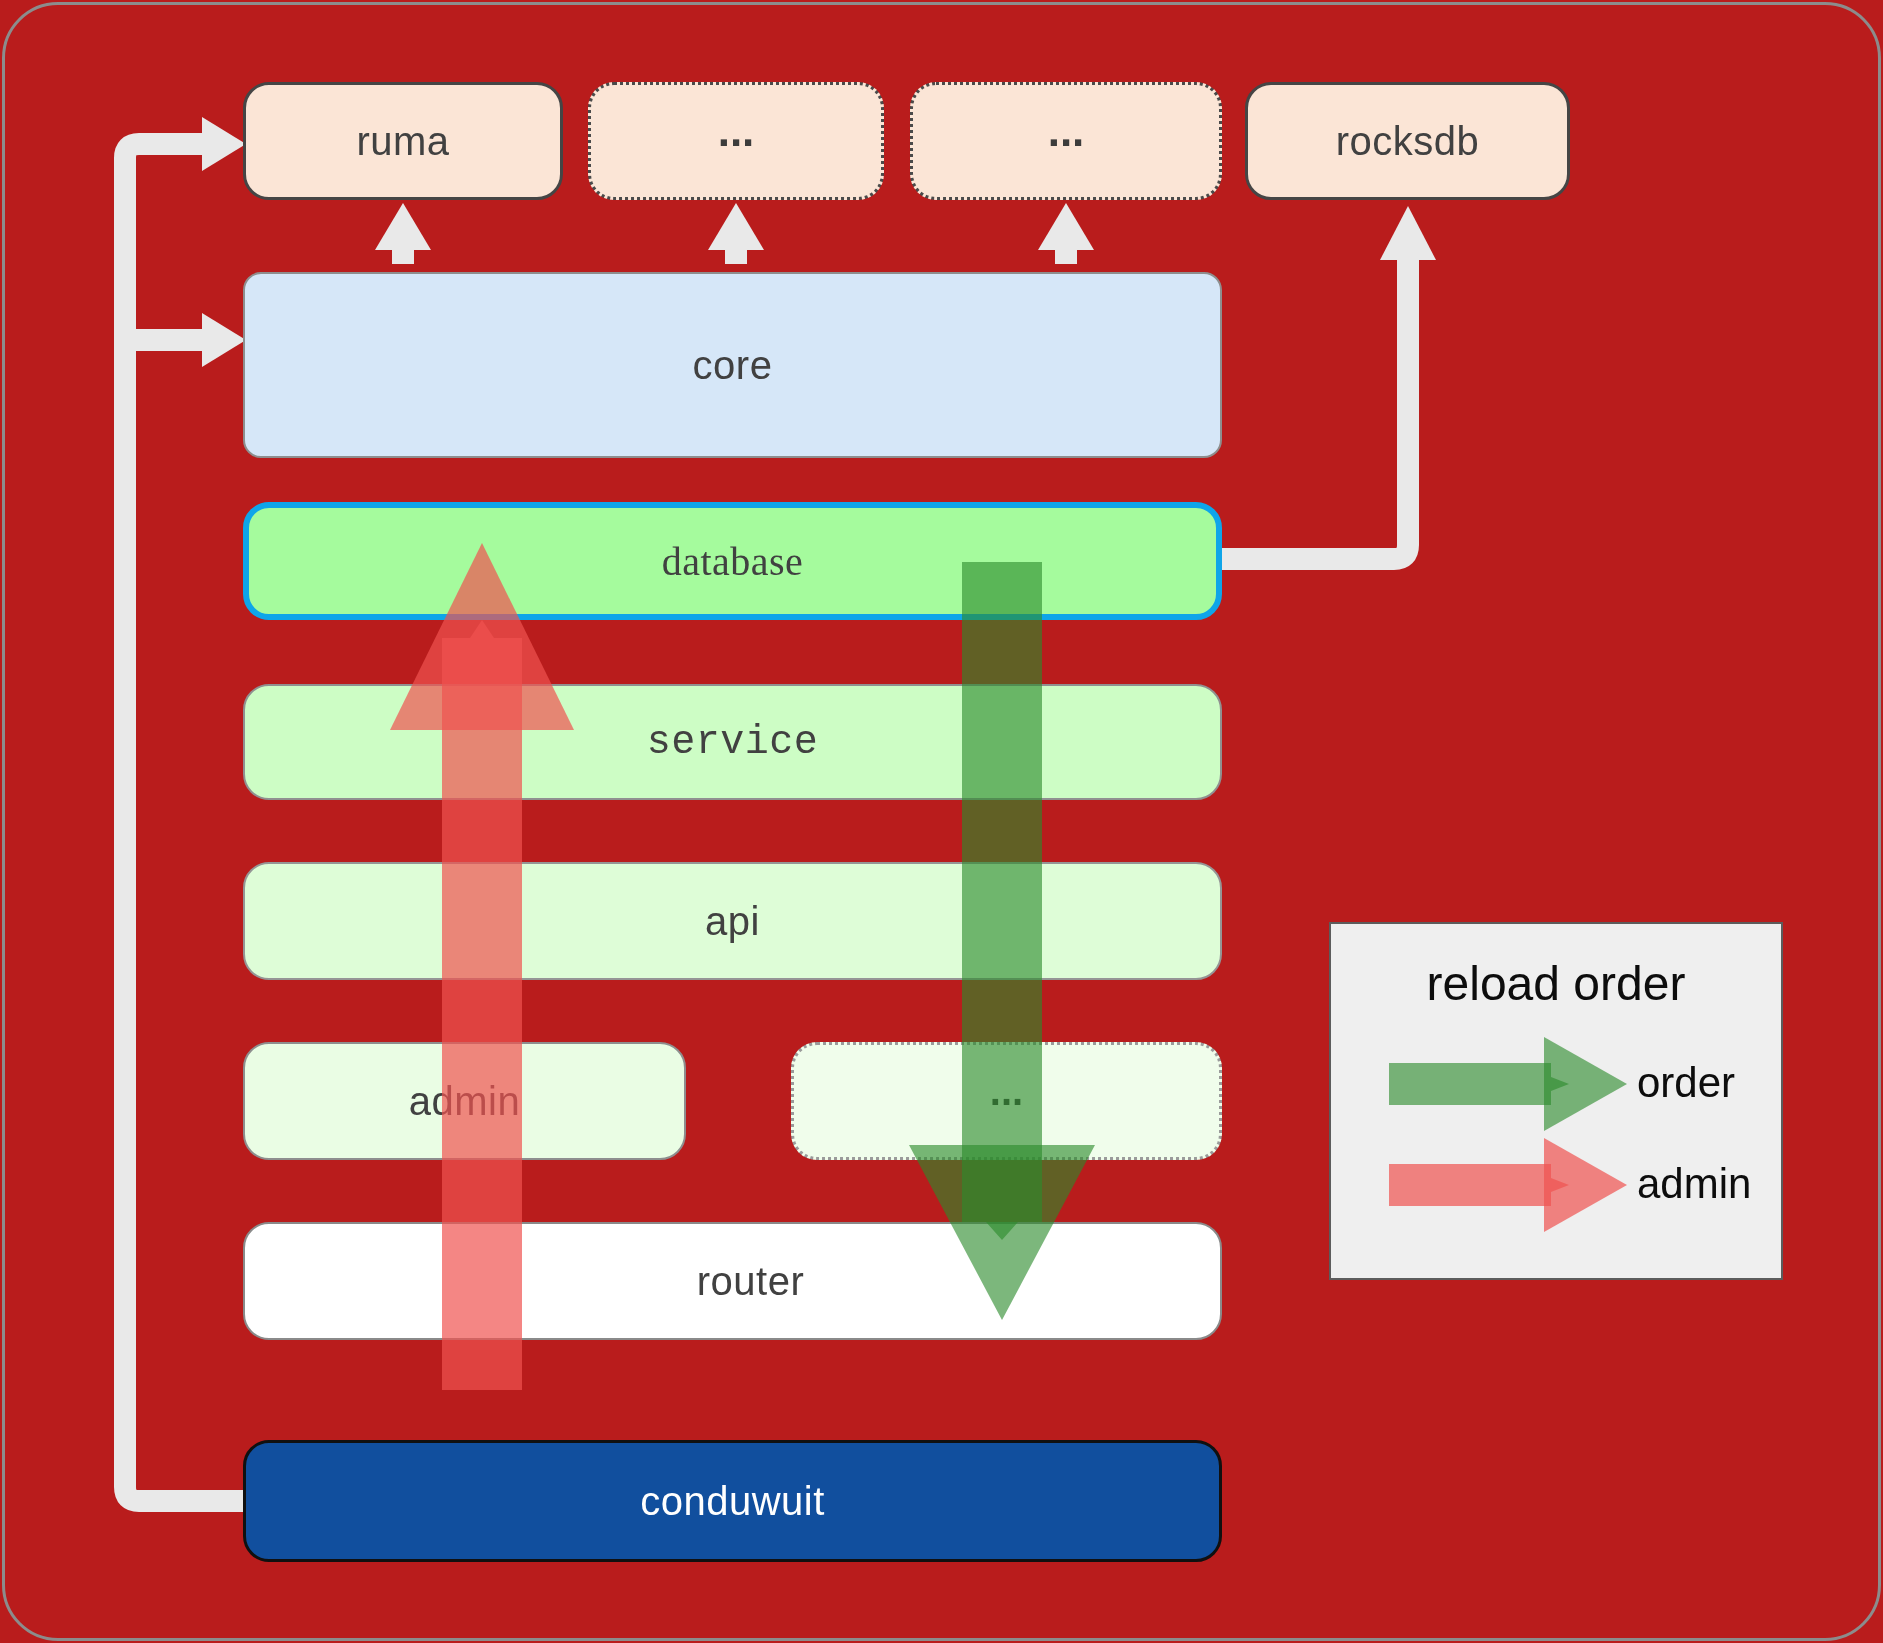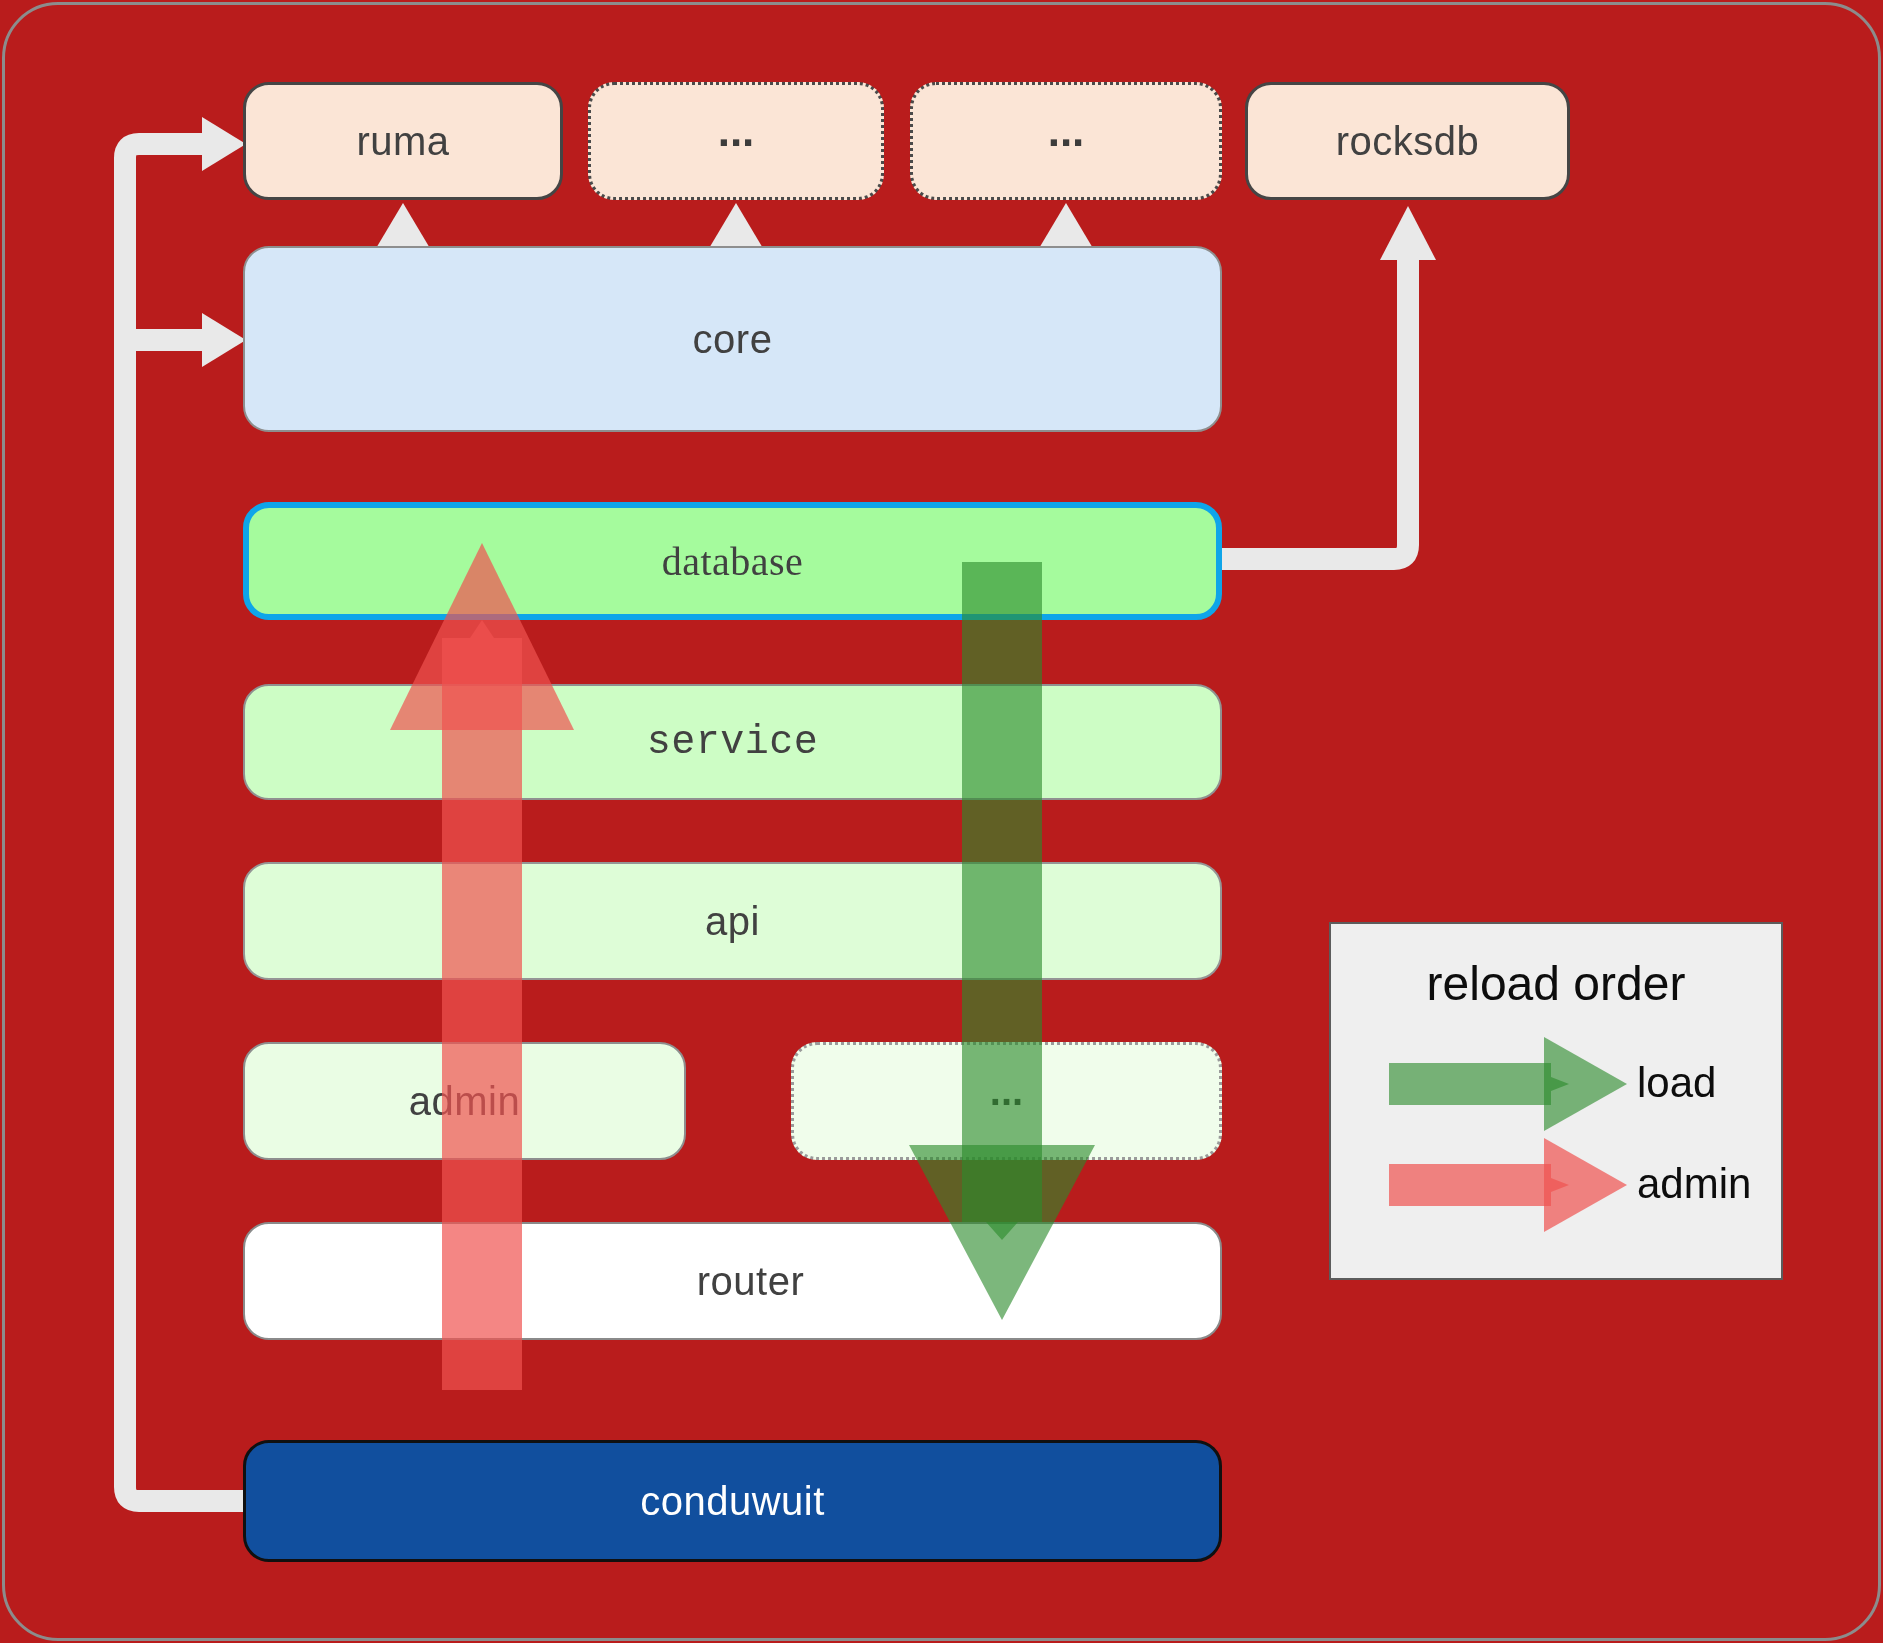--- a/index.html
+++ b/index.html
@@ -69,21 +69,21 @@
   <div class="box peach-dotted" id="box-dots-top-1" style="left:588px;top:82px;width:296px;height:118px;">
     <span class="dots-lbl">...</span>
   </div>
   <div class="box peach-dotted" id="box-dots-top-2" style="left:910px;top:82px;width:312px;height:118px;">
     <span class="dots-lbl">...</span>
   </div>
   <div class="box peach" id="box-rocksdb" style="left:1245px;top:82px;width:325px;height:118px;">
     <span class="lbl">rocksdb</span>
   </div>
 
-  <div class="box" id="box-core" style="left:243px;top:246px;width:979px;height:186px;">
+  <div class="box" id="box-core" style="left:243px;top:272px;width:979px;height:186px;border-radius:18px;">
     <span class="lbl">core</span>
   </div>
 
   <div class="box" id="box-database" style="left:243px;top:502px;width:979px;height:118px;">
     <span class="lbl">database</span>
   </div>
 
   <div class="box" id="box-service" style="left:243px;top:684px;width:979px;height:116px;">
     <span class="lbl">service</span>
   </div>
@@ -120,21 +120,21 @@
     </g>
   </svg>
 
   <div id="legend">
     <div id="legend-title">reload order</div>
 
     <svg class="legend-arrow" id="legend-load-arrow" viewBox="0 0 250 110">
       <polygon points="0,34 162,34 162,48 180,55 162,62 162,76 0,76" fill="#2b8a2b" fill-opacity="0.62"></polygon>
       <polygon points="155,8 155,102 238,55" fill="#2b8a2b" fill-opacity="0.62"></polygon>
     </svg>
-    <div class="legend-label" id="legend-load-label">load</div>
+    <div class="legend-label" id="legend-load-label">order</div>
 
     <svg class="legend-arrow" id="legend-unload-arrow" viewBox="0 0 250 110">
       <polygon points="0,34 162,34 162,48 180,55 162,62 162,76 0,76" fill="#ef5350" fill-opacity="0.70"></polygon>
       <polygon points="155,8 155,102 238,55" fill="#ef5350" fill-opacity="0.70"></polygon>
     </svg>
     <div class="legend-label" id="legend-unload-label">admin</div>
   </div>
 
 </div>
 

